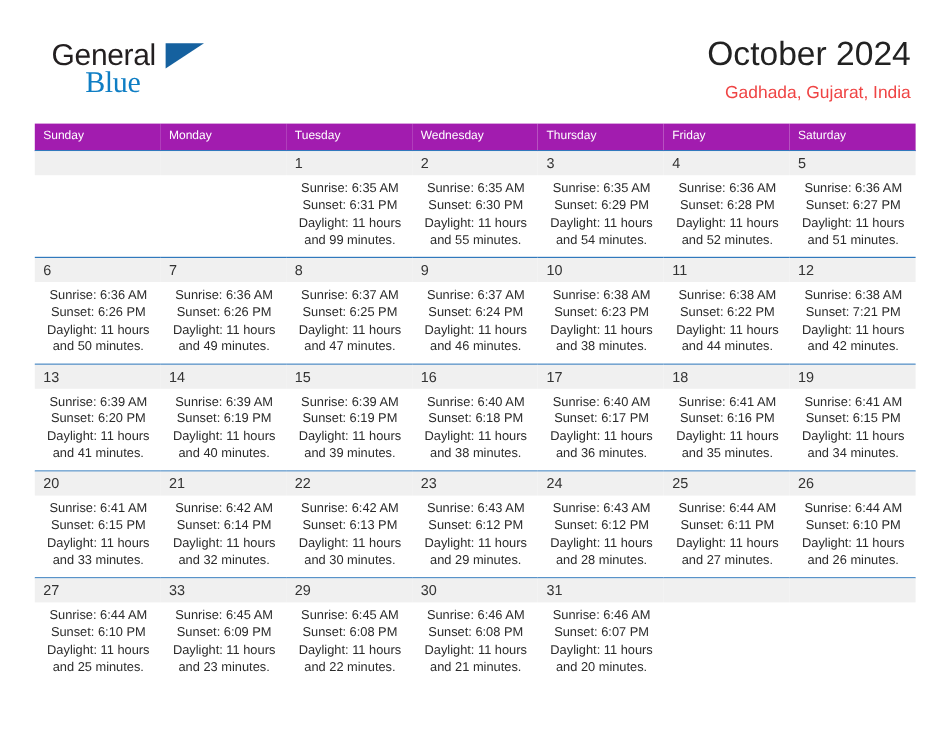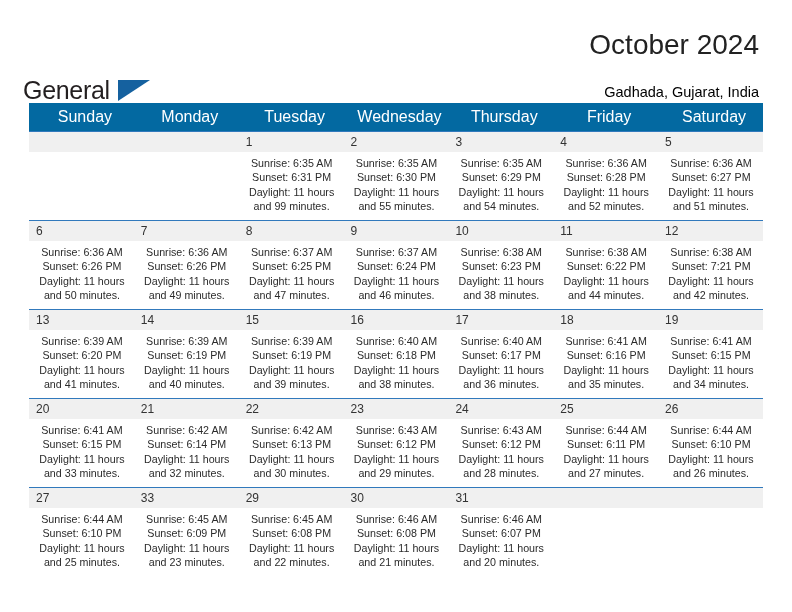--- a/index.html
+++ b/index.html
@@ -25,25 +25,24 @@
   
   .header {
     position: absolute;
     left: 0;
     top: 0;
     width: 792px;
     height: 98px;
   }
   .brand {
     position: absolute;
-    left: 23px;
+    left: 43px;
     top: 32px;
     width: 230px;
     height: 52px;
-    margin-top: 44px;
   }
   .brand-general {
     position: absolute;
     left: 0;
     top: 0;
     font-size: 25px;
     letter-spacing: -0.3px;
     color: #231f20;
     font-family: "Liberation Sans", sans-serif;
   }
@@ -74,46 +73,46 @@
   }
   .cal-title {
     font-size: 28px;
     font-weight: normal;
     color: #222222;
     line-height: 34px;
     white-space: nowrap;
   }
   .cal-subtitle {
     font-size: 14.5px;
-    color: #000000;
+    color: #ef4444;
     line-height: 20px;
-    margin-top: 20px;
+    margin-top: 6px;
     white-space: nowrap;
   }
 
   
   .calendar {
     position: absolute;
     left: 29px;
     top: 103px;
     width: 734px;
     border-collapse: collapse;
     table-layout: fixed;
   }
   .calendar th, .calendar td {
     padding: 0;
     margin: 0;
     vertical-align: top;
   }
   .dow-row th {
-    background: #0369a1;
+    background: #a21caf;
     color: #ffffff;
-    font-size: 16px;
+    font-size: 10px;
     font-weight: normal;
-    text-align: center;
+    text-align: left;
     padding: 5px 0 5px 7px;
     height: 12px;
     border: none;
   }
 
   .week-row > td {
     border-top: 1.5px solid #3179bc;
     height: 88px;
     background: #ffffff;
   }

